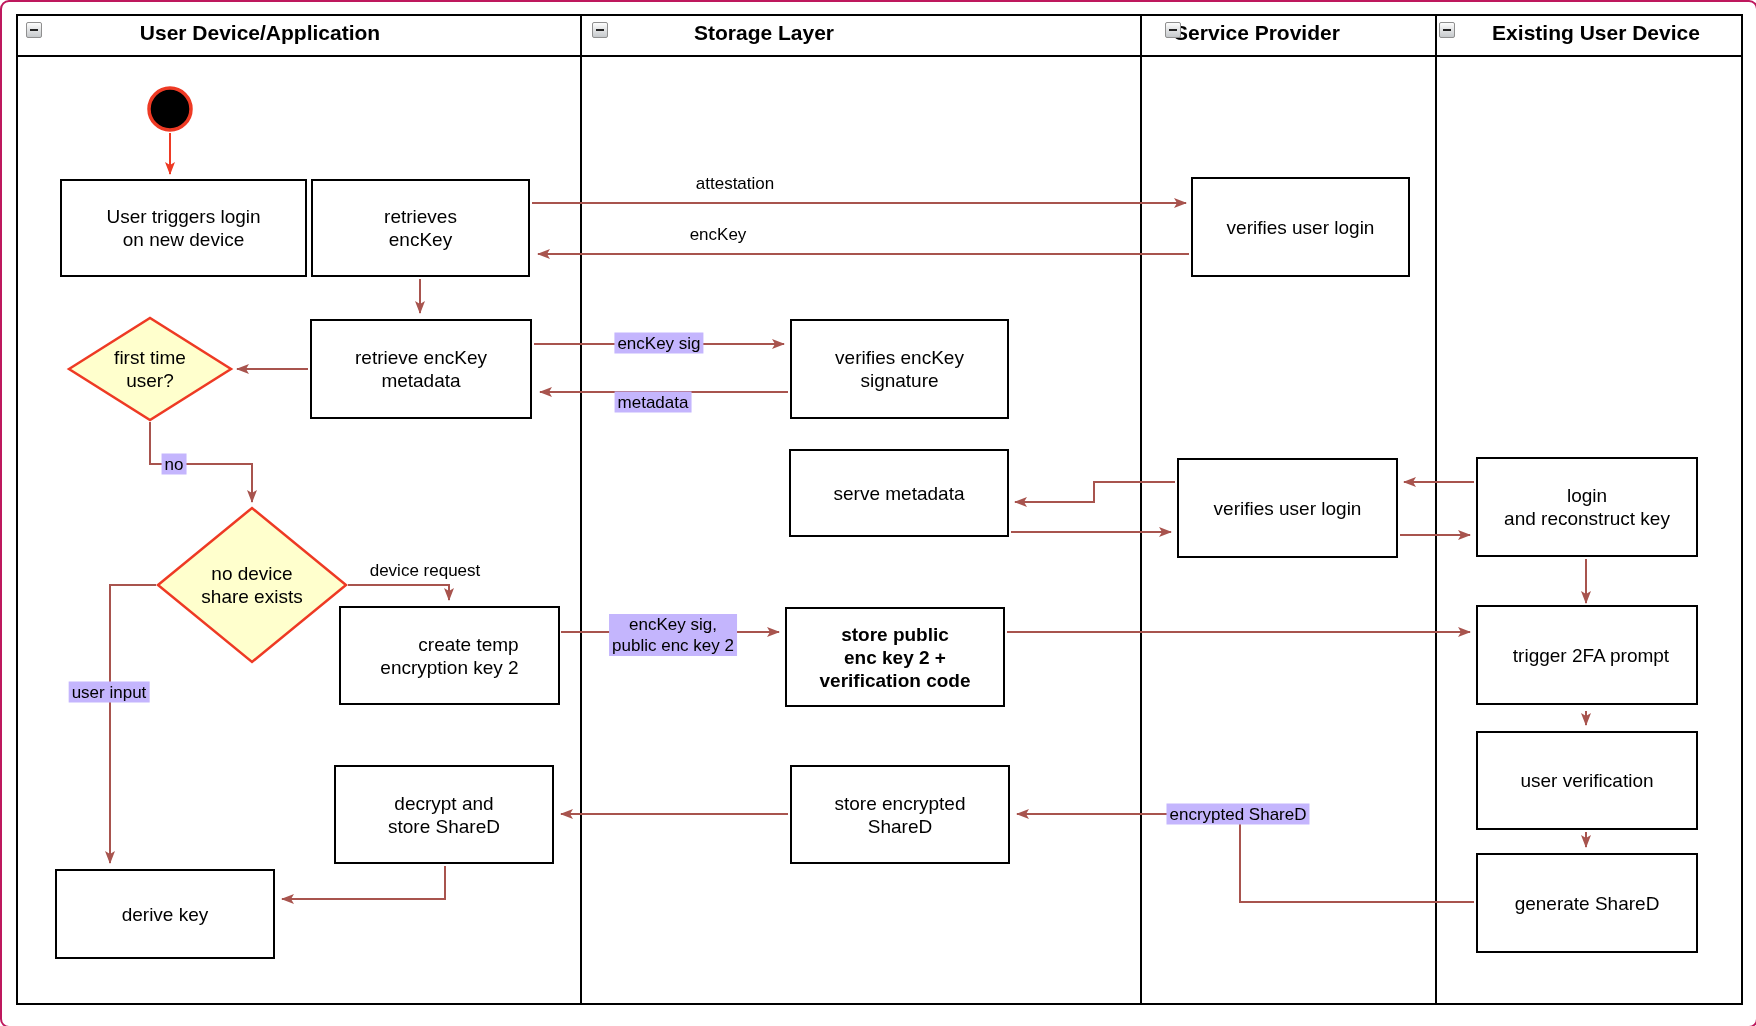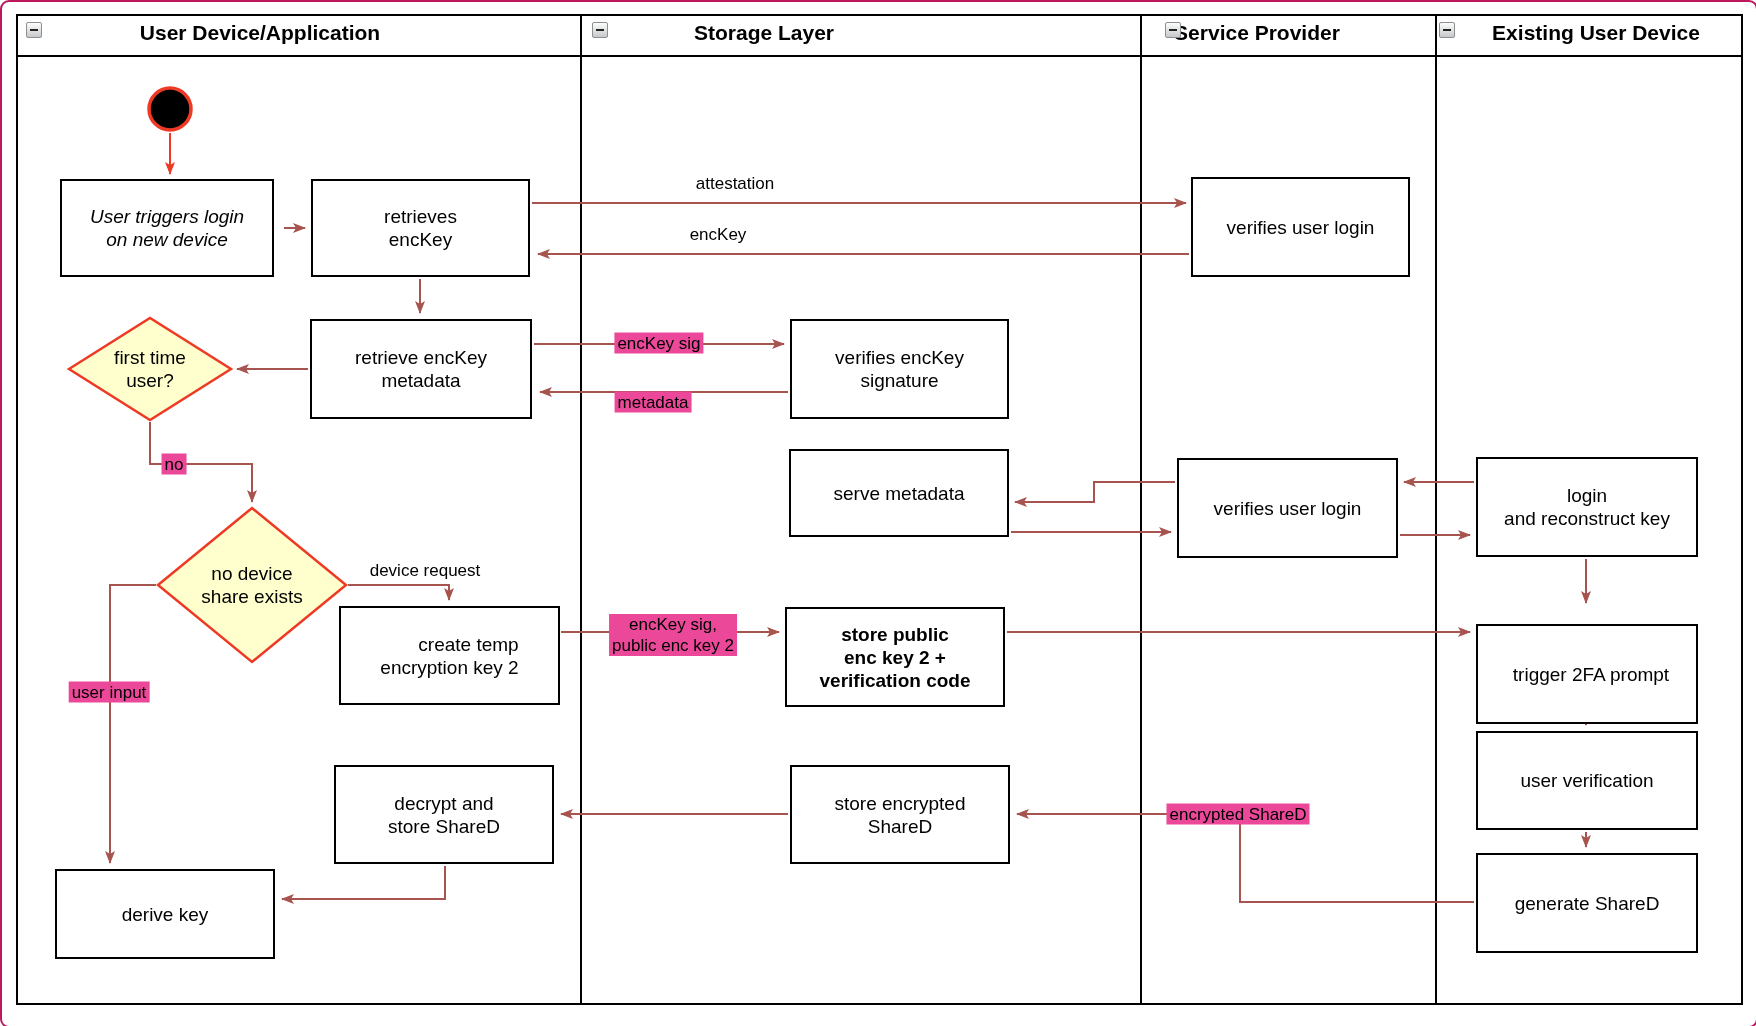--- a/index.html
+++ b/index.html
@@ -26,21 +26,21 @@
     font-size:19px;line-height:23px;color:#000;white-space:pre-line;z-index:2;
   }
   .diamond-label{
     position:absolute;transform:translate(-50%,-50%);text-align:center;
     font-size:19px;line-height:23px;color:#000;white-space:pre-line;z-index:2;
   }
   .edge-label{
     position:absolute;transform:translate(-50%,-50%);text-align:center;
     font-size:17px;line-height:21px;color:#000;white-space:pre-line;z-index:3;
   }
-  .edge-label.bg{background:#ec4899;padding:0 3px;}
+  .edge-label.bg{background:#c4b5fd;padding:0 3px;}
   #edge-layer{position:absolute;left:0;top:0;z-index:1;}
 </style>
 </head>
 <body>
 
 <div id="window">
     <div class="frame-line" style="left: 14px; top: 12px; width: 1727px; height: 2px;"></div>
     <div class="frame-line" style="left: 14px; top: 1001px; width: 1727px; height: 2px;"></div>
     <div class="frame-line" style="left: 14px; top: 12px; width: 2px; height: 991px;"></div>
     <div class="frame-line" style="left: 1739px; top: 12px; width: 2px; height: 991px;"></div>
@@ -93,21 +93,21 @@
       <path d="M1584,557 L1584,601" stroke="#a8544e" stroke-width="2" fill="none" marker-end="url(#arrow-edge)"></path>
       <path d="M1584,709 L1584,723" stroke="#a8544e" stroke-width="2" fill="none" marker-end="url(#arrow-edge)"></path>
       <path d="M1584,830 L1584,845" stroke="#a8544e" stroke-width="2" fill="none" marker-end="url(#arrow-edge)"></path>
       <path d="M1472,900 L1238,900 L1238,812 L1015,812" stroke="#a8544e" stroke-width="2" fill="none" marker-end="url(#arrow-edge)"></path>
       <path d="M786,812 L559,812" stroke="#a8544e" stroke-width="2" fill="none" marker-end="url(#arrow-edge)"></path>
       <path d="M443,864 L443,897 L280,897" stroke="#a8544e" stroke-width="2" fill="none" marker-end="url(#arrow-edge)"></path>
       <circle cx="168" cy="107" r="21" fill="#000000" stroke="#ee3a24" stroke-width="3.5"></circle>
       <polygon points="67,367 148,316 229,367 148,418" fill="#ffffcd" stroke="#ee3a24" stroke-width="2.5"></polygon>
       <polygon points="156,583 250,506 344,583 250,660" fill="#ffffcd" stroke="#ee3a24" stroke-width="2.5"></polygon>
     </svg>
-    <div class="node-box" style="left: 58px; top: 177px; width: 214px; height: 98px; font-style: italic;">User triggers login
+    <div class="node-box" style="left: 58px; top: 177px; width: 247px; height: 98px;">User triggers login
 on new device</div>
     <div class="node-box" style="left: 309px; top: 177px; width: 219px; height: 98px;">retrieves
 encKey</div>
     <div class="node-box" style="left: 308px; top: 317px; width: 222px; height: 100px;">retrieve encKey
 metadata</div>
     <div class="diamond-label" style="left: 148px; top: 367px;">first time
 user?</div>
     <div class="diamond-label" style="left: 250px; top: 583px;">no device
 share exists</div>
     <div class="node-box" style="left: 337px; top: 604px; width: 221px; height: 99px; text-align: right;">create temp
@@ -120,21 +120,21 @@
     <div class="node-box" style="left: 787px; top: 447px; width: 220px; height: 88px;">serve metadata</div>
     <div class="node-box" style="left: 783px; top: 605px; width: 220px; height: 100px; font-weight: bold;">store public
 enc key 2 +
 verification code</div>
     <div class="node-box" style="left: 788px; top: 763px; width: 220px; height: 99px;">store encrypted
 ShareD</div>
     <div class="node-box" style="left: 1189px; top: 175px; width: 219px; height: 100px;">verifies user login</div>
     <div class="node-box" style="left: 1175px; top: 456px; width: 221px; height: 100px;">verifies user login</div>
     <div class="node-box" style="left: 1474px; top: 455px; width: 222px; height: 100px;">login
 and reconstruct key</div>
-    <div class="node-box" style="left: 1474px; top: 622px; width: 222px; height: 100px; padding-left: 8px;">trigger 2FA prompt</div>
+    <div class="node-box" style="left: 1474px; top: 603px; width: 222px; height: 100px; padding-left: 8px;">trigger 2FA prompt</div>
     <div class="node-box" style="left: 1474px; top: 729px; width: 222px; height: 99px;">user verification</div>
     <div class="node-box" style="left: 1474px; top: 851px; width: 222px; height: 100px;">generate ShareD</div>
     <div class="edge-label" style="left: 733px; top: 181px;">attestation</div>
     <div class="edge-label" style="left: 716px; top: 232px;">encKey</div>
     <div class="edge-label bg" style="left: 657px; top: 341px;">encKey sig</div>
     <div class="edge-label bg" style="left: 651px; top: 400px;">metadata</div>
     <div class="edge-label bg" style="left: 172px; top: 462px;">no</div>
     <div class="edge-label" style="left: 423px; top: 568px;">device request</div>
     <div class="edge-label bg" style="left: 671px; top: 633px;">encKey sig,
 public enc key 2</div>

